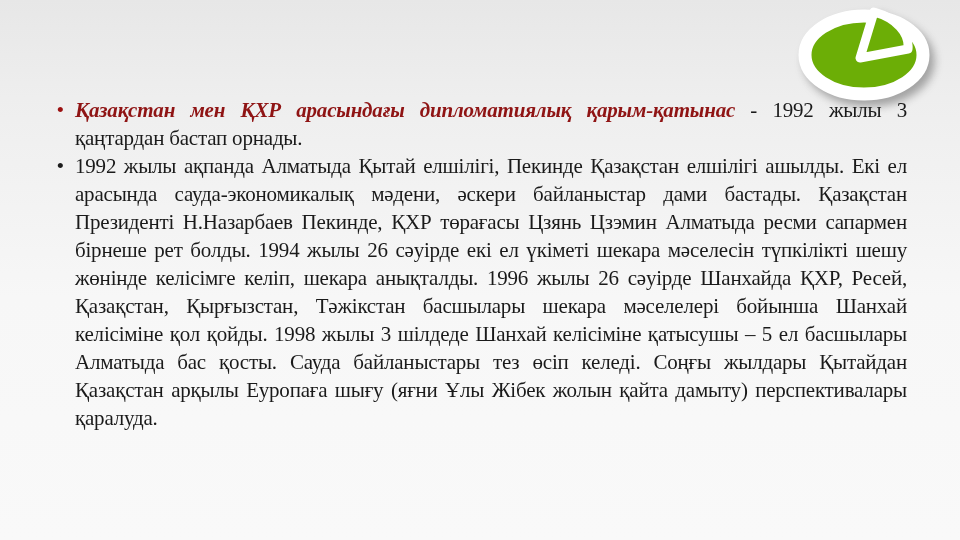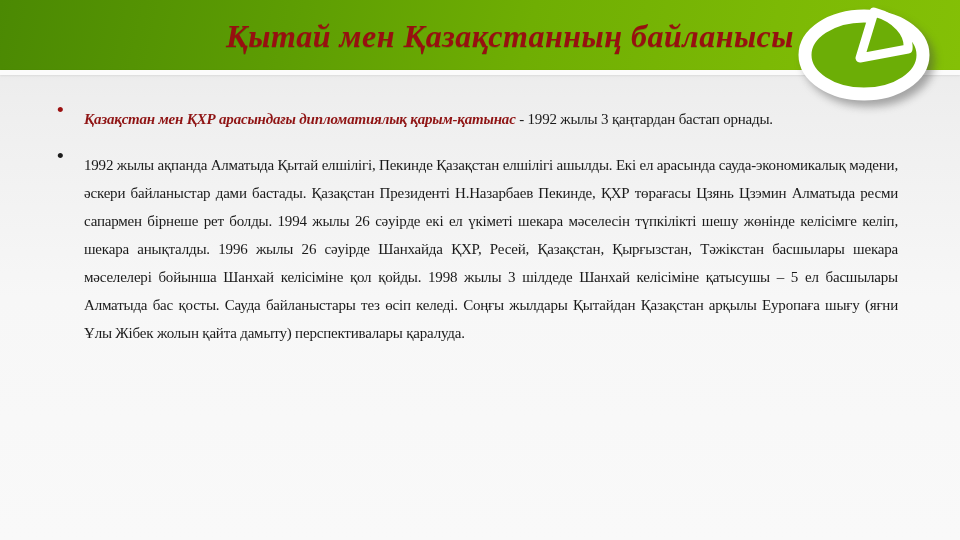--- a/index.html
+++ b/index.html
@@ -76,41 +76,38 @@
     flex: 0 0 18px;
     width: 18px;
     font-size: 19px;
     line-height: 28px;
     font-family: "Liberation Sans", sans-serif;
   }
   .bullet-marker.red  { color: #9b1111; }
   .bullet-marker.dark { color: #1c1c1c; }
   .bullet-text {
     flex: 1 1 auto;
-    margin: 9px;
+    margin: 0;
     text-align: justify;
-    font-size: 15px;
+    font-size: 21px;
     line-height: 28px;
     letter-spacing: -0.2px;
     color: #1a1a1a;
   }
   .bullet-text .lead {
     font-weight: bold;
     font-style: italic;
     color: #8f1414;
   }
 </style>
 </head>
 <body>
 
 <div class="slide">
 
-  <div class="header">
-    <h1 class="title">Қытай мен Қазақстанның байланысы</h1>
-  </div>
 
   <div class="logo">
     <svg width="160" height="110" viewBox="0 0 160 110" aria-hidden="true">
 
       <ellipse cx="74" cy="53" rx="59" ry="39" fill="#6cae06" stroke="#ffffff" stroke-width="13"></ellipse>
 
       <path d="M 70 56 L 84 10 A 54 37 0 0 1 118 47 Z" fill="#6cae06" stroke="#ffffff" stroke-width="9" stroke-linejoin="round"></path>
     </svg>
   </div>
 

